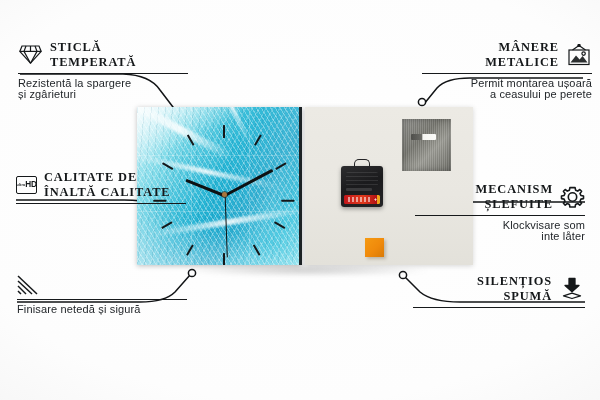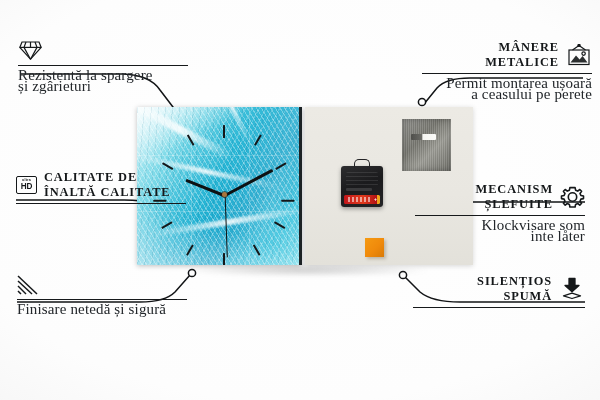--- a/index.html
+++ b/index.html
@@ -129,26 +129,26 @@
     display:flex; align-items:center; gap:7px;
     font-family:"Liberation Serif", serif;
     font-weight:700; font-size:12.4px; letter-spacing:.9px; color:#15181a;
     line-height:14.5px;
   }
   .callout.right .ctitle { flex-direction:row-reverse; }
   .ctitle .words { display:block; }
   .ico { flex:0 0 auto; display:block; }
   .rule { height:1px; background:#16191b; margin:4px 0 4px; width:100%; }
   .csub {
-    font-family:Liberation Serif, serif;
-    font-size:15px; color:#22262a; line-height:11.4px; letter-spacing:.15px;
+    font-family:Liberation Sans, sans-serif;
+    font-size:11px; color:#22262a; line-height:11.4px; letter-spacing:.15px;
   }
   .hd-badge {
     width:21px; height:18px; border:1.2px solid #15181a; border-radius:2px;
-    display:flex; flex-direction:column; align-items:center; justify-content:center;
+    display:flex; flex-direction:row; align-items:center; justify-content:center;
     line-height:1;
   }
   .hd-badge .u { font:700 3.6px "Liberation Sans", sans-serif; letter-spacing:.2px; color:#15181a; }
   .hd-badge .h { font:700 8.2px "Liberation Sans", sans-serif; letter-spacing:-.2px; color:#15181a; margin-top:.5px; }
 </style>
 </head>
 <body>
 
 <div id="stage">
 
@@ -226,20 +226,24 @@
     <div class="ctitle">
       <svg class="ico" width="25" height="21" viewBox="0 0 25 21">
         <g fill="none" stroke="#15181a" stroke-width="1.2">
           <path d="M4 2 H21 L23.2 7.4 L12.5 19.2 L1.8 7.4 Z"></path>
           <path d="M1.8 7.4 H23.2"></path>
             <path d="M8 2 L6 7.4 L12.5 19.2"></path>
           <path d="M17 2 L19 7.4 L12.5 19.2"></path>
             <path d="M12.5 2 V7.4"></path>
         </g>
       </svg>
+      <span class="words">
+        <span>STICLĂ</span><br>
+        <span>TEMPERATĂ</span>
+      </span>
     </div>
     <div class="rule"></div>
     <div class="csub">
       <span>Rezistentă la spargere</span><br>
       <span>și zgârieturi</span>
     </div>
   </div>
 
   <div class="callout left" style="left:16px; top:170px;">
     <div class="ctitle">

